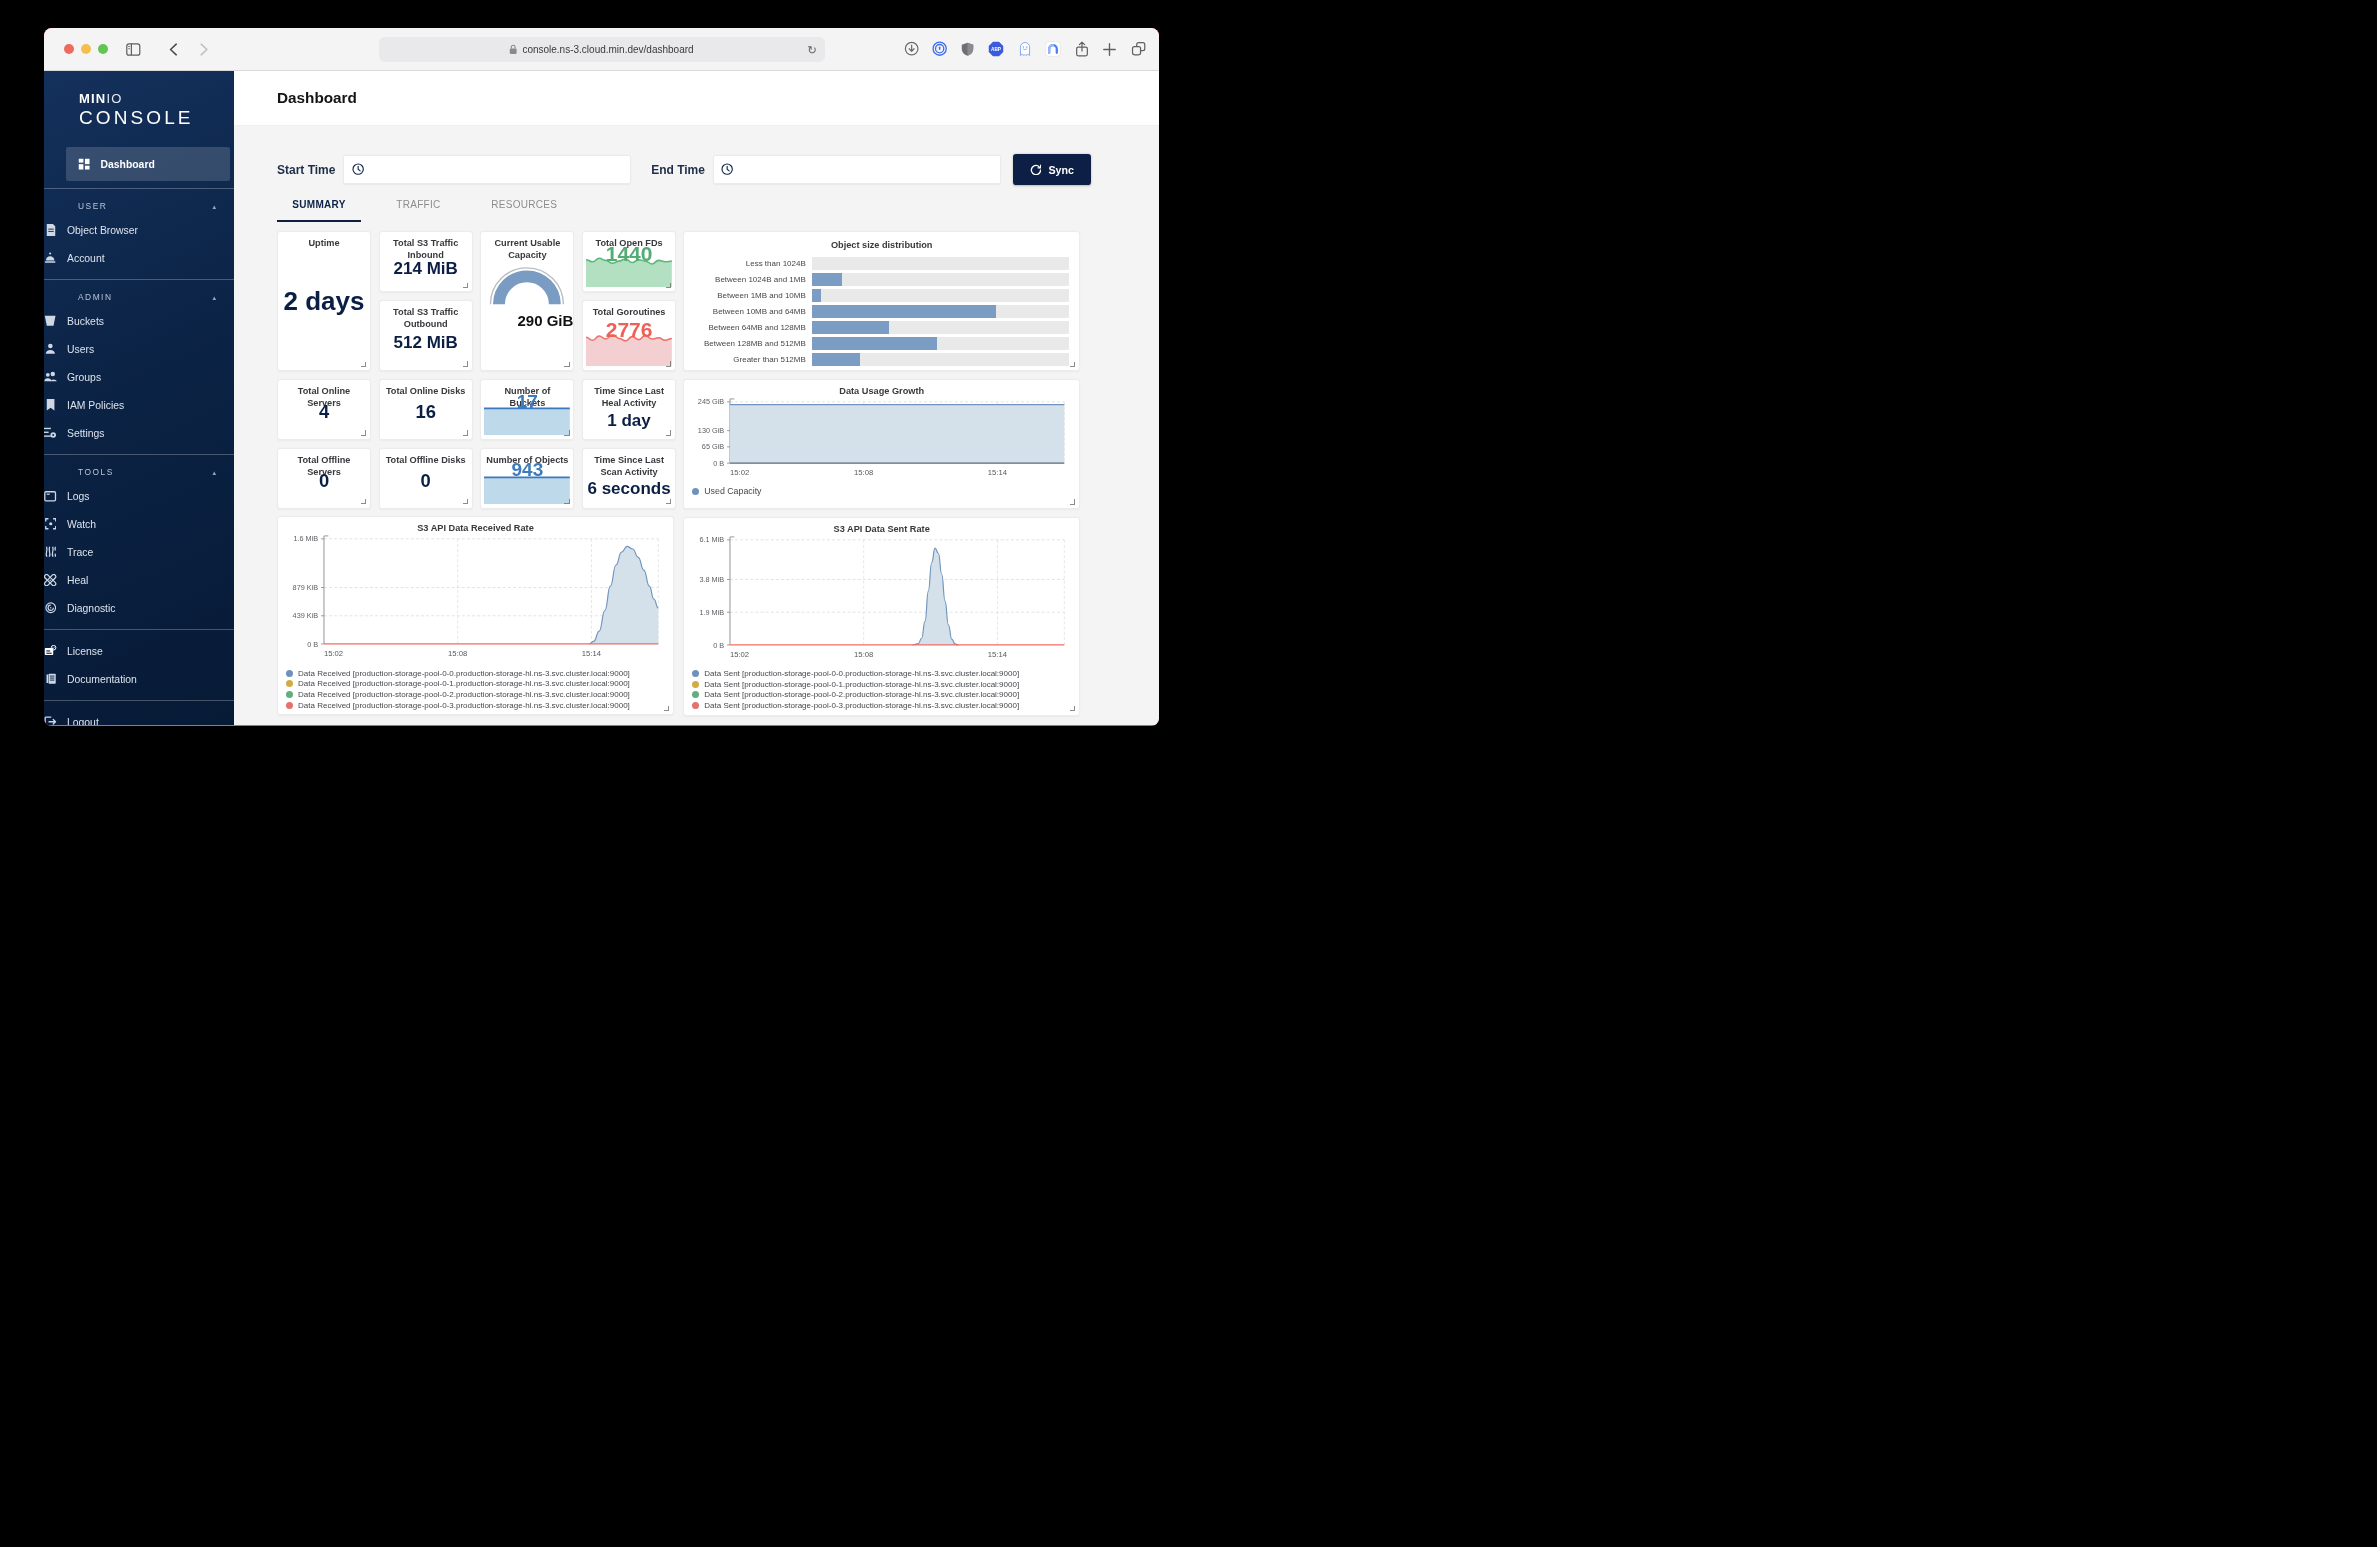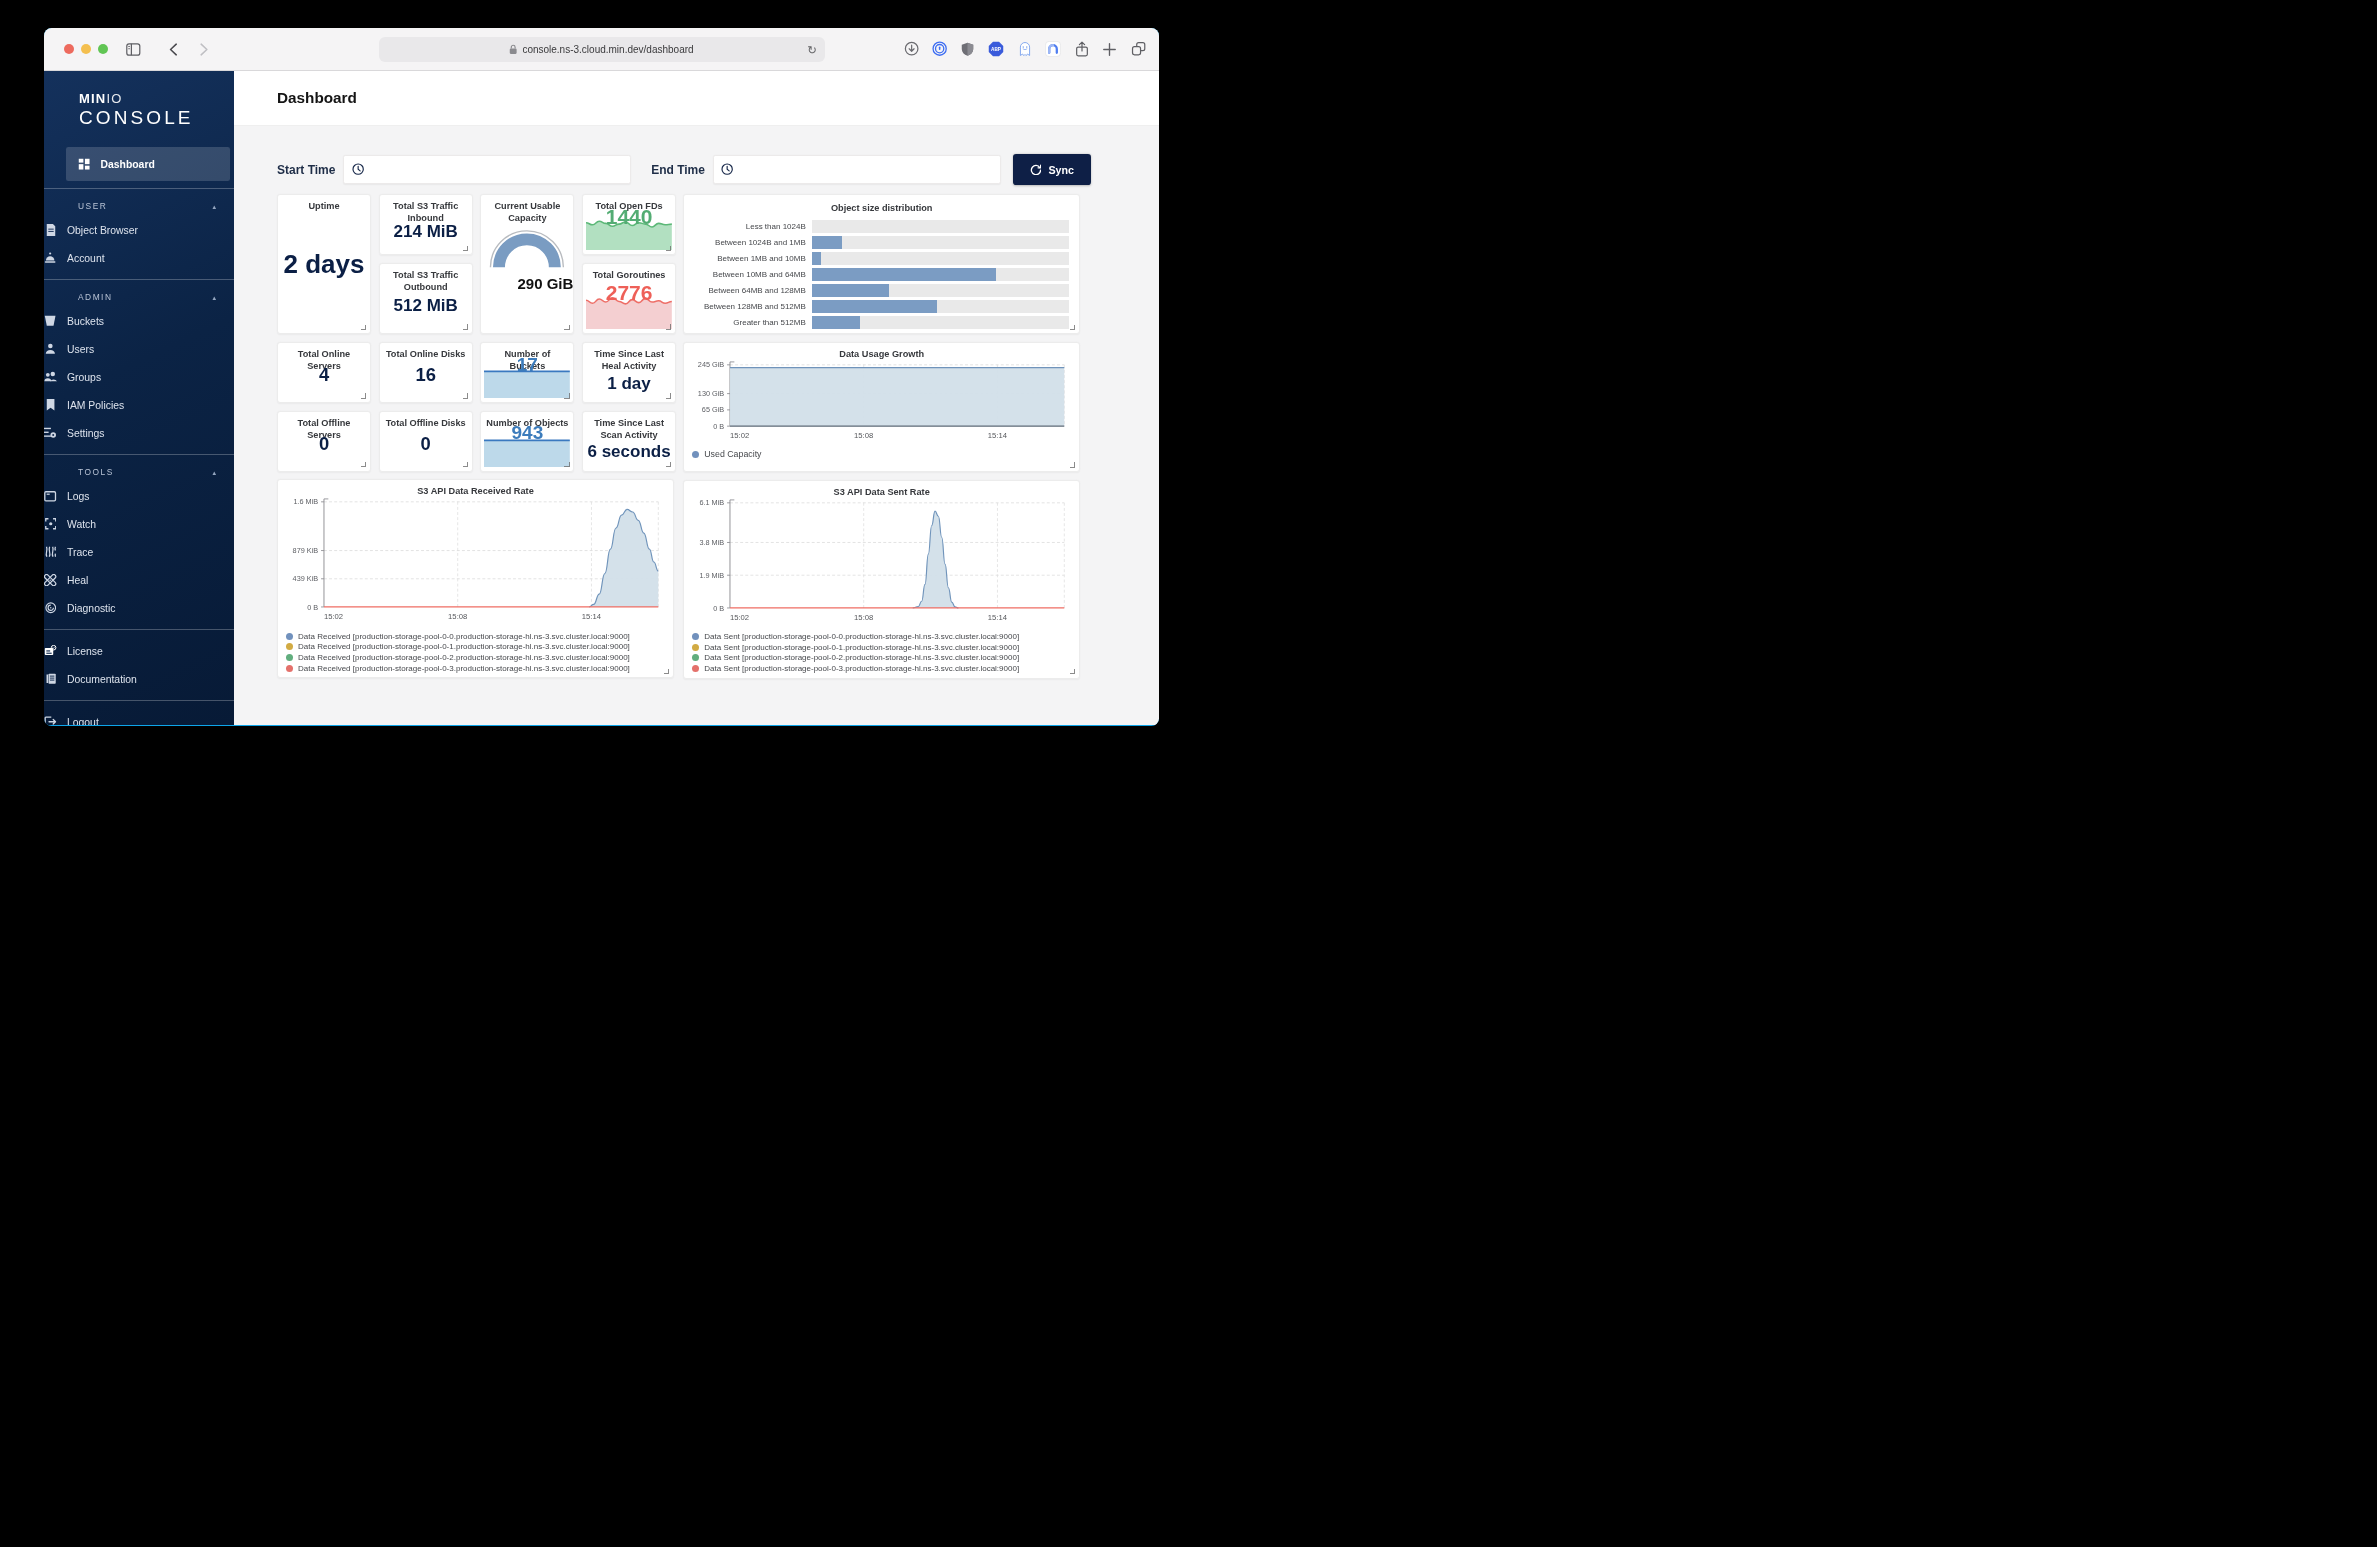--- a/index.html
+++ b/index.html
@@ -1,19 +1,19 @@
 <!DOCTYPE html>
 <html style="font-size:12.3px"><head>
 <meta charset="utf-8">
 <style>
   * { margin:0; padding:0; box-sizing:border-box; }
   html,body { background:#000; font-family:"Liberation Sans",sans-serif; }
   .stage { width:1189px; height:774px; background:#000; position:relative; overflow:hidden; }
   .window { position:absolute; left:44px; top:28px; width:1115px; height:698px;
-            border-radius:7.7px; overflow:hidden; background:#0ea5e9; box-shadow:0 14px 38px rgba(0,0,0,.6); }
+            border-radius:7.7px; overflow:hidden; background:#ec4899; box-shadow:0 14px 38px rgba(0,0,0,.6); }
 
   
   .titlebar { height:43px; background:#f5f4f5; border-bottom:0.8px solid #d9d8da;
               display:flex; align-items:center; padding:0 10.7px; position:relative; }
   .tl-dots { display:flex; gap:7px; margin-left:9.2px; }
   .tl-dot { width:10px; height:10px; border-radius:50%; }
   .tb-ic { display:flex; align-items:center; justify-content:center; width:23px; height:23px; cursor:default; }
   .tb-ic svg { display:block; }
   .nav-arrows { display:flex; gap:7.7px; margin-left:17px; }
   .urlbar { position:absolute; left:50%; transform:translateX(-50%); top:9.2px; width:446px; height:25px;
@@ -452,20 +452,25 @@
             <span style="display:flex">
               <svg width="11.5" height="11.5" viewBox="0 0 15 15" fill="none" stroke="#fff" stroke-width="1.7" stroke-linecap="round">
                     <path d="M12.8 4.6 a6 6 0 1 0 1 3.4"></path>
                     <path d="M13.9 1.6 V5 H10.5" stroke-linejoin="round"></path>
                   </svg>
             </span>
             <span>Sync</span>
           </button>
         </div>
 
+        <div class="tabs">
+          <span class="tab active">SUMMARY</span>
+          <span class="tab">TRAFFIC</span>
+          <span class="tab">RESOURCES</span>
+        </div>
 
         <div class="board">
 
           <div class="colL">
             <div class="row4">
               <div class="card w122 h182">
                 <div class="card-t">Uptime</div>
                 <div class="big uptime-val">2 days</div>
                 <span class="rz"></span>
               </div>

